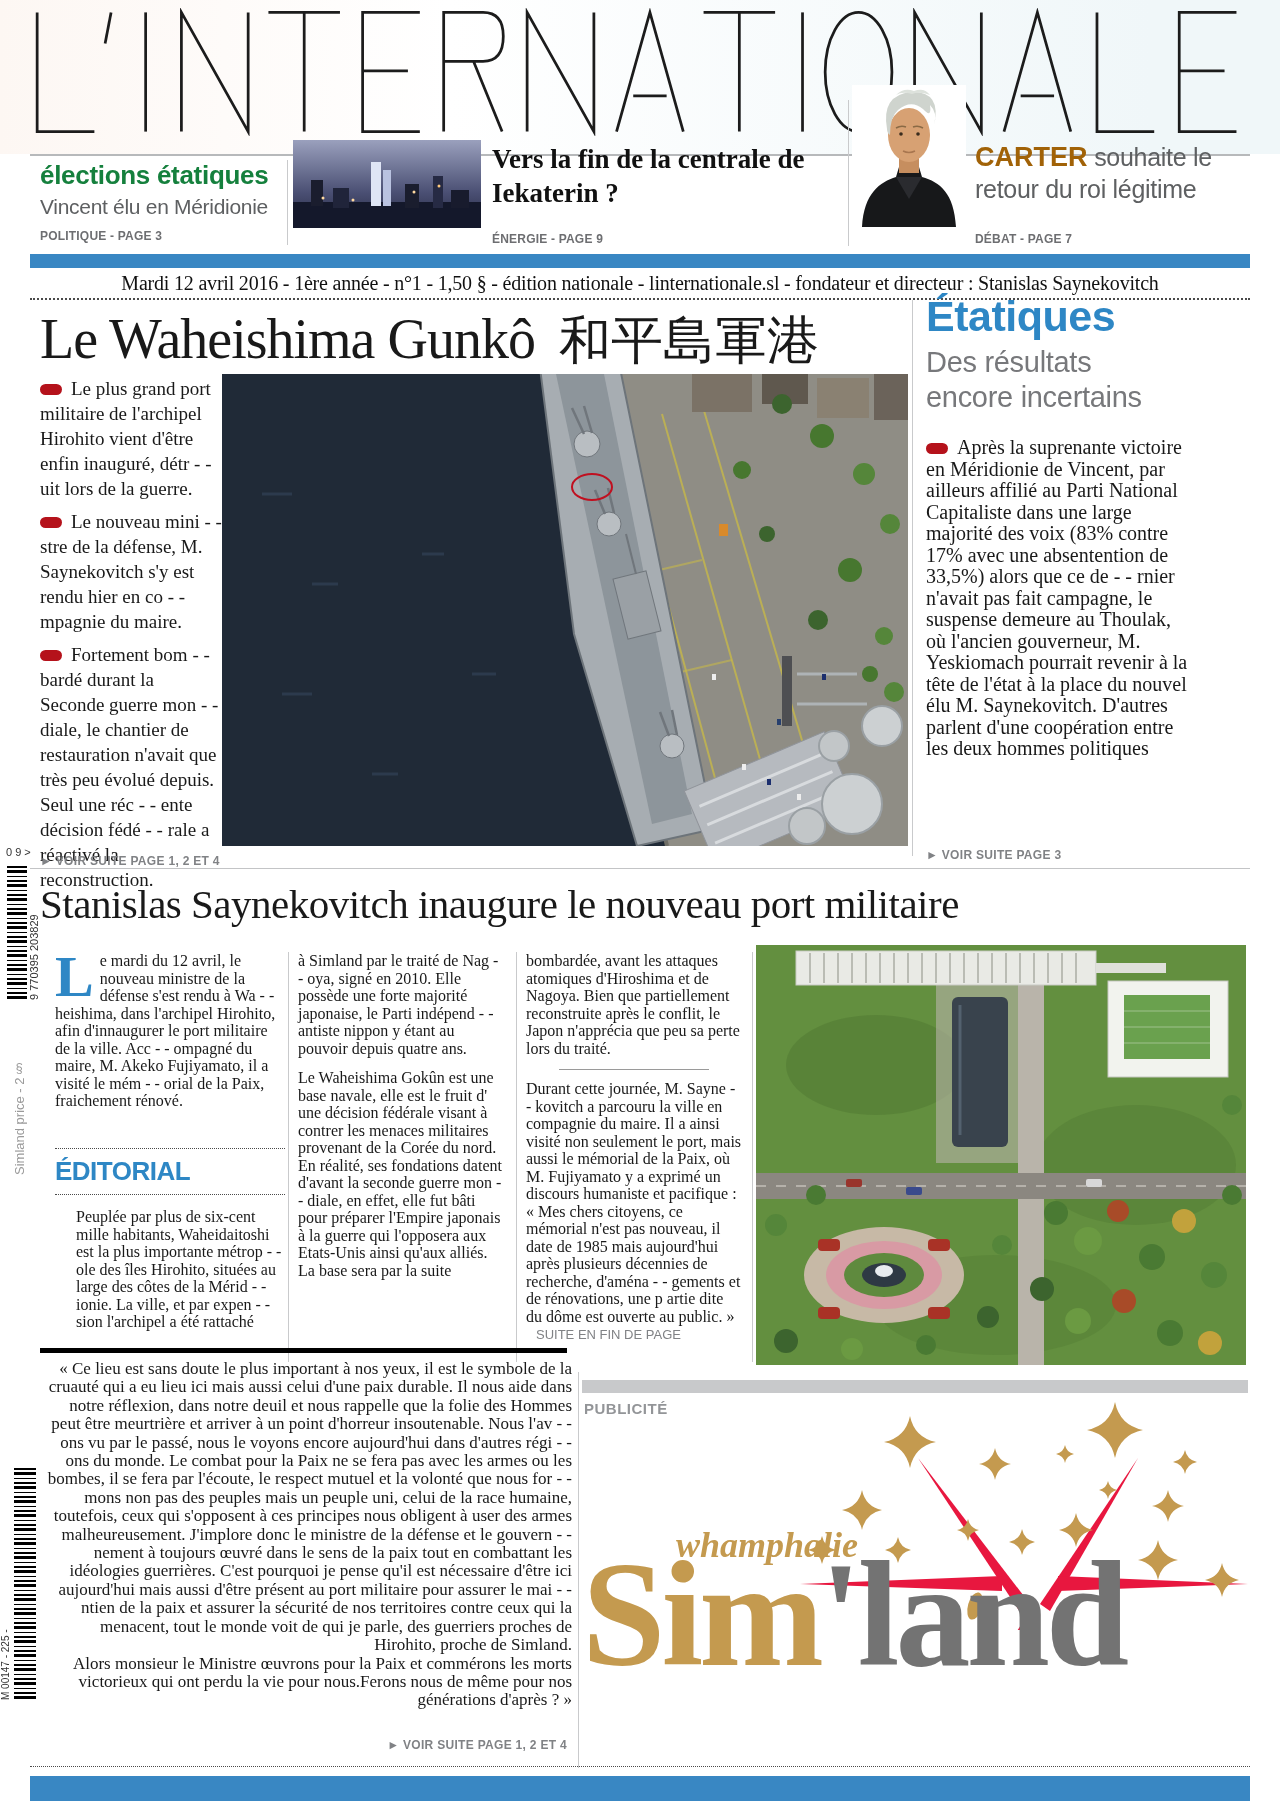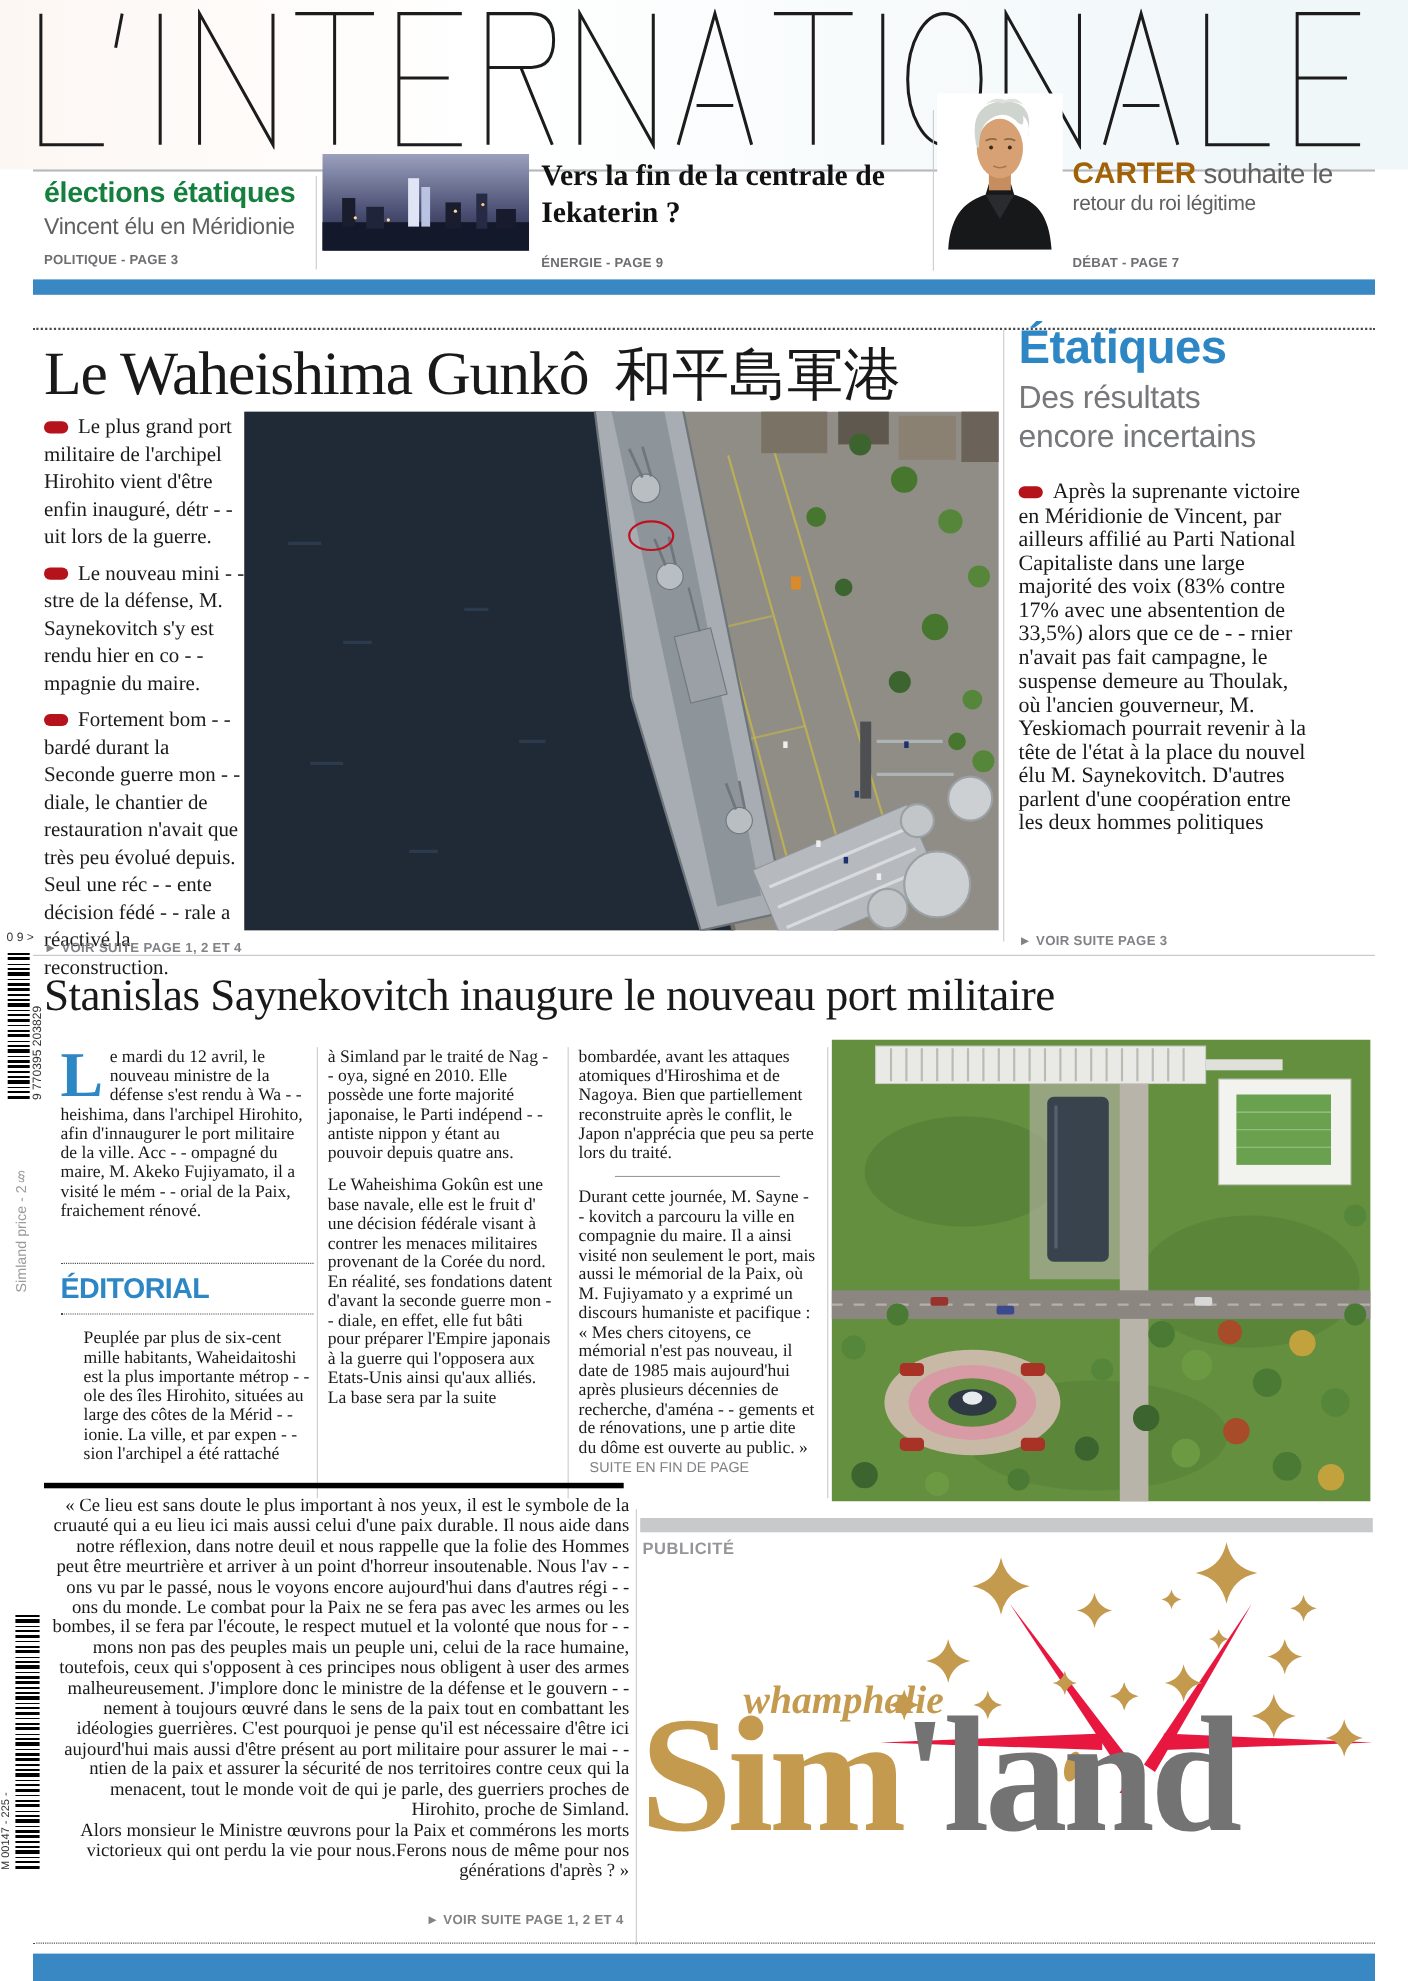--- a/index.html
+++ b/index.html
@@ -103,26 +103,27 @@
         <circle cx="66" cy="49" r="1.8" fill="#3a2c1d"></circle>
       <path d="M44,43 q5,-3 10,-1 M61,42 q5,-2 10,1" stroke="#8a6a45" stroke-width="1.5" fill="none"></path>
       <path d="M51,66 q6,3 12,0" stroke="#a8764f" stroke-width="1.5" fill="none"></path>
     </svg>
   </div>
 
   <div class="abs" style="left:975px;top:142px;width:278px;height:104px;">
     <div style="white-space:nowrap;">
       <span class="sans" style="font-weight:bold;font-size:27px;color:#a16207;margin-top:12px;">CARTER</span><span class="sans" style="font-size:25px;color:#5e6062;letter-spacing:-.3px;"> souhaite le</span>
     </div>
-    <div class="sans" style="font-size:19px;color:#5e6062;margin-top:2px;letter-spacing:-.3px;">retour du roi légitime</div>
+    <div class="sans" style="font-size:25px;color:#5e6062;margin-top:2px;letter-spacing:-.3px;">retour du roi légitime</div>
     <div class="pageref abs" style="left:0;top:90px;">DÉBAT - PAGE 7</div>
   </div>
 
   <div class="bluebar" style="left:30px;top:254px;width:1220px;height:14px;"></div>
 
+  <div class="abs" style="left:0;top:272px;width:1280px;text-align:center;font-size:20px;letter-spacing:-.2px;color:#111;">Mardi 12 avril 2016 - 1ère année - n°1 - 1,50 § - édition nationale - linternationale.sl - fondateur et directeur : Stanislas Saynekovitch</div>
   <div class="dotline" style="left:30px;top:298px;width:1220px;"></div>
 
   <div class="abs" style="left:40px;top:306px;width:870px;white-space:nowrap;">
     <span style="font-size:56px;letter-spacing:-1px;">Le Waheishima Gunkô</span>
     <span style="font-size:52px;margin-left:20px;">和平島軍港</span>
   </div>
 
   <div class="abs lead-col" style="left:40px;top:376px;width:182px;">
     <p><span class="bullet"></span><span>Le plus grand port militaire de l'archipel Hirohito vient d'être enfin inauguré, détr - - uit lors de la guerre.</span></p>
     <p><span class="bullet"></span><span>Le nouveau mini - - stre de la défense, M. Saynekovitch s'y est rendu hier en co - - mpagnie du maire.</span></p>

